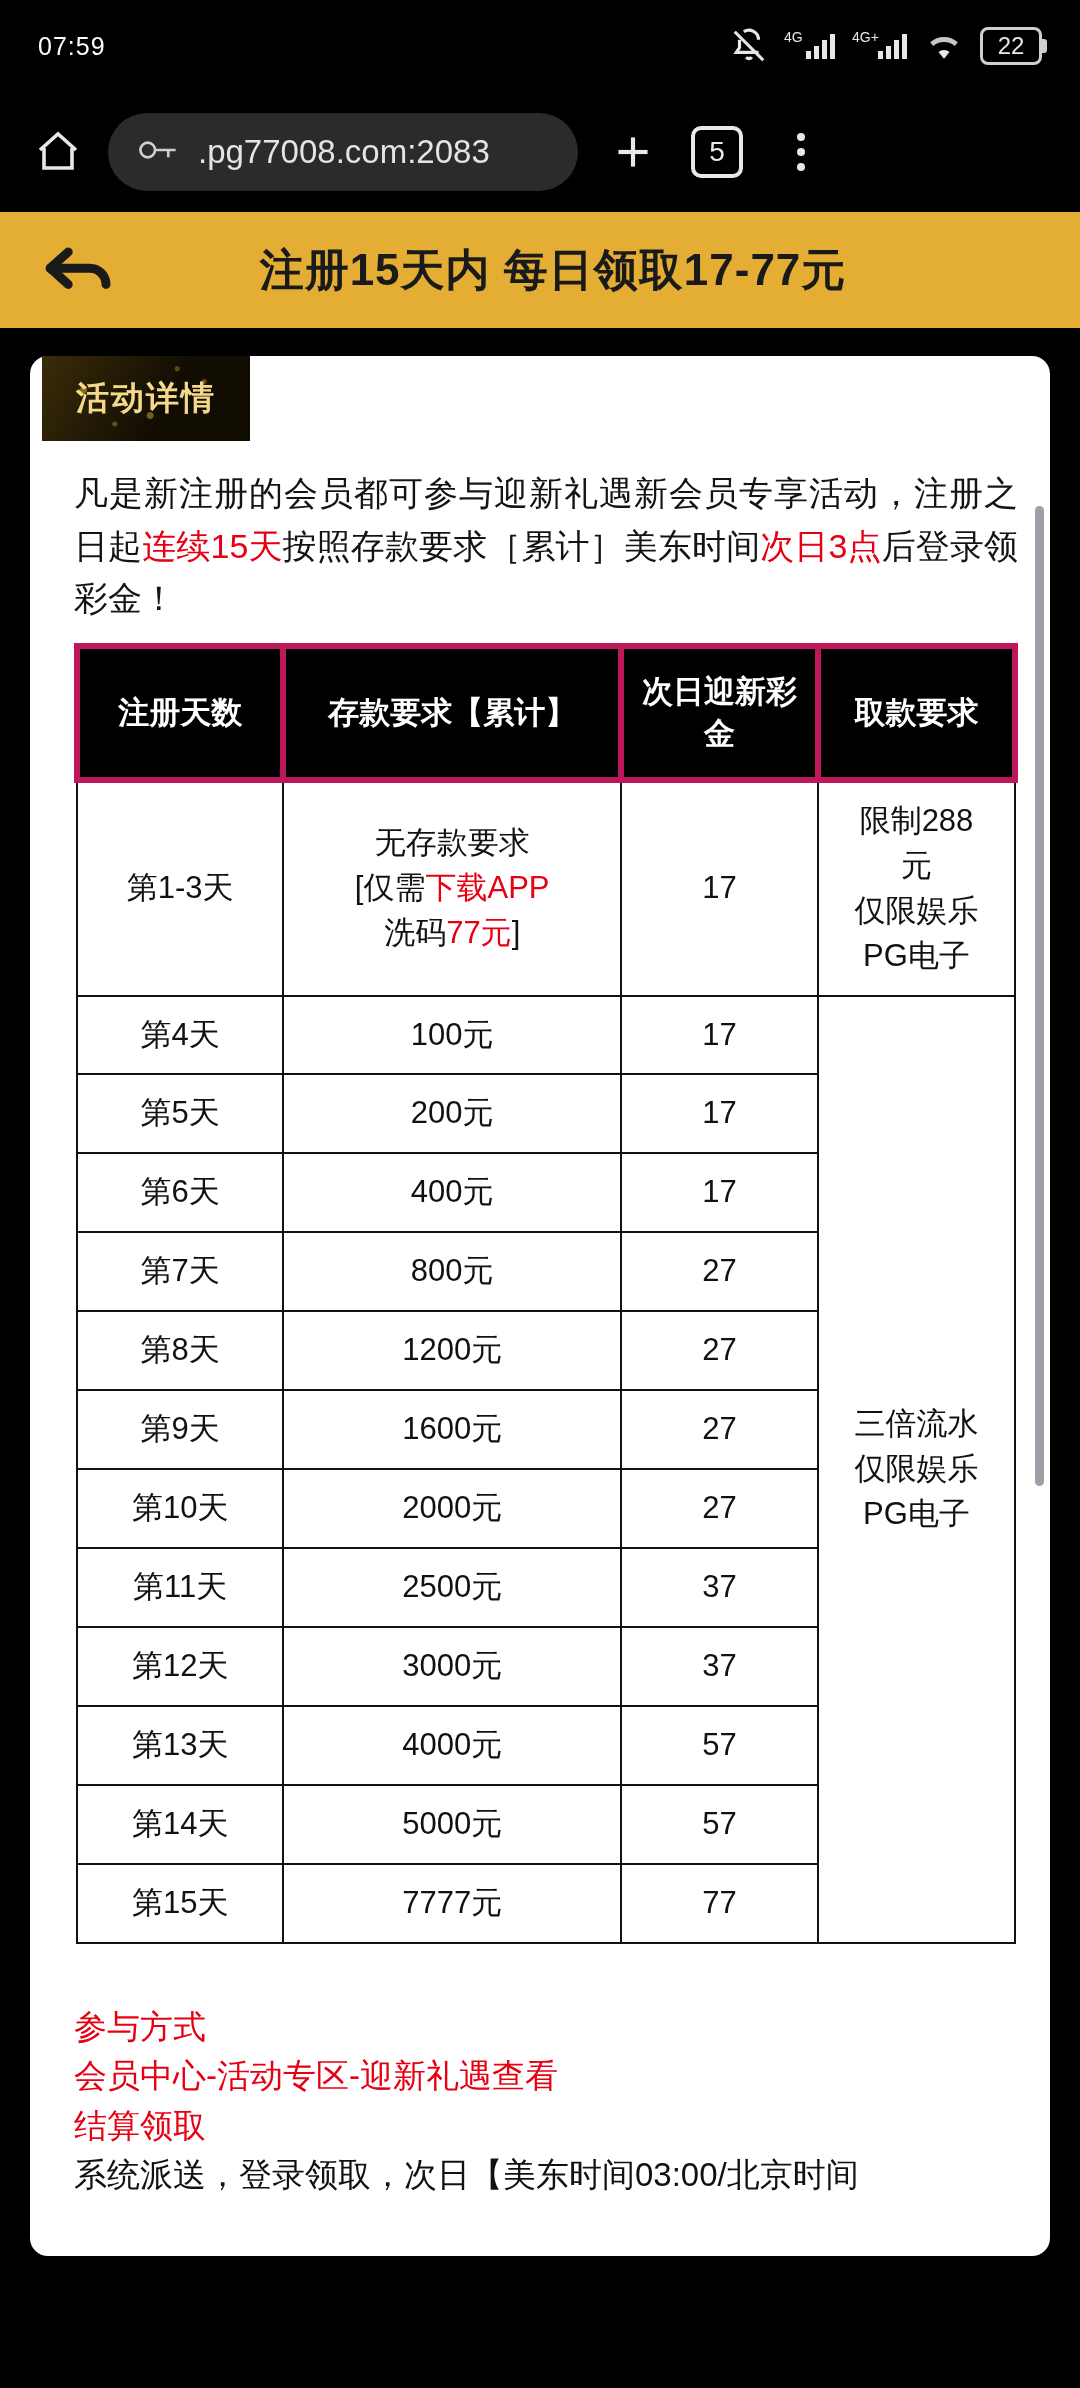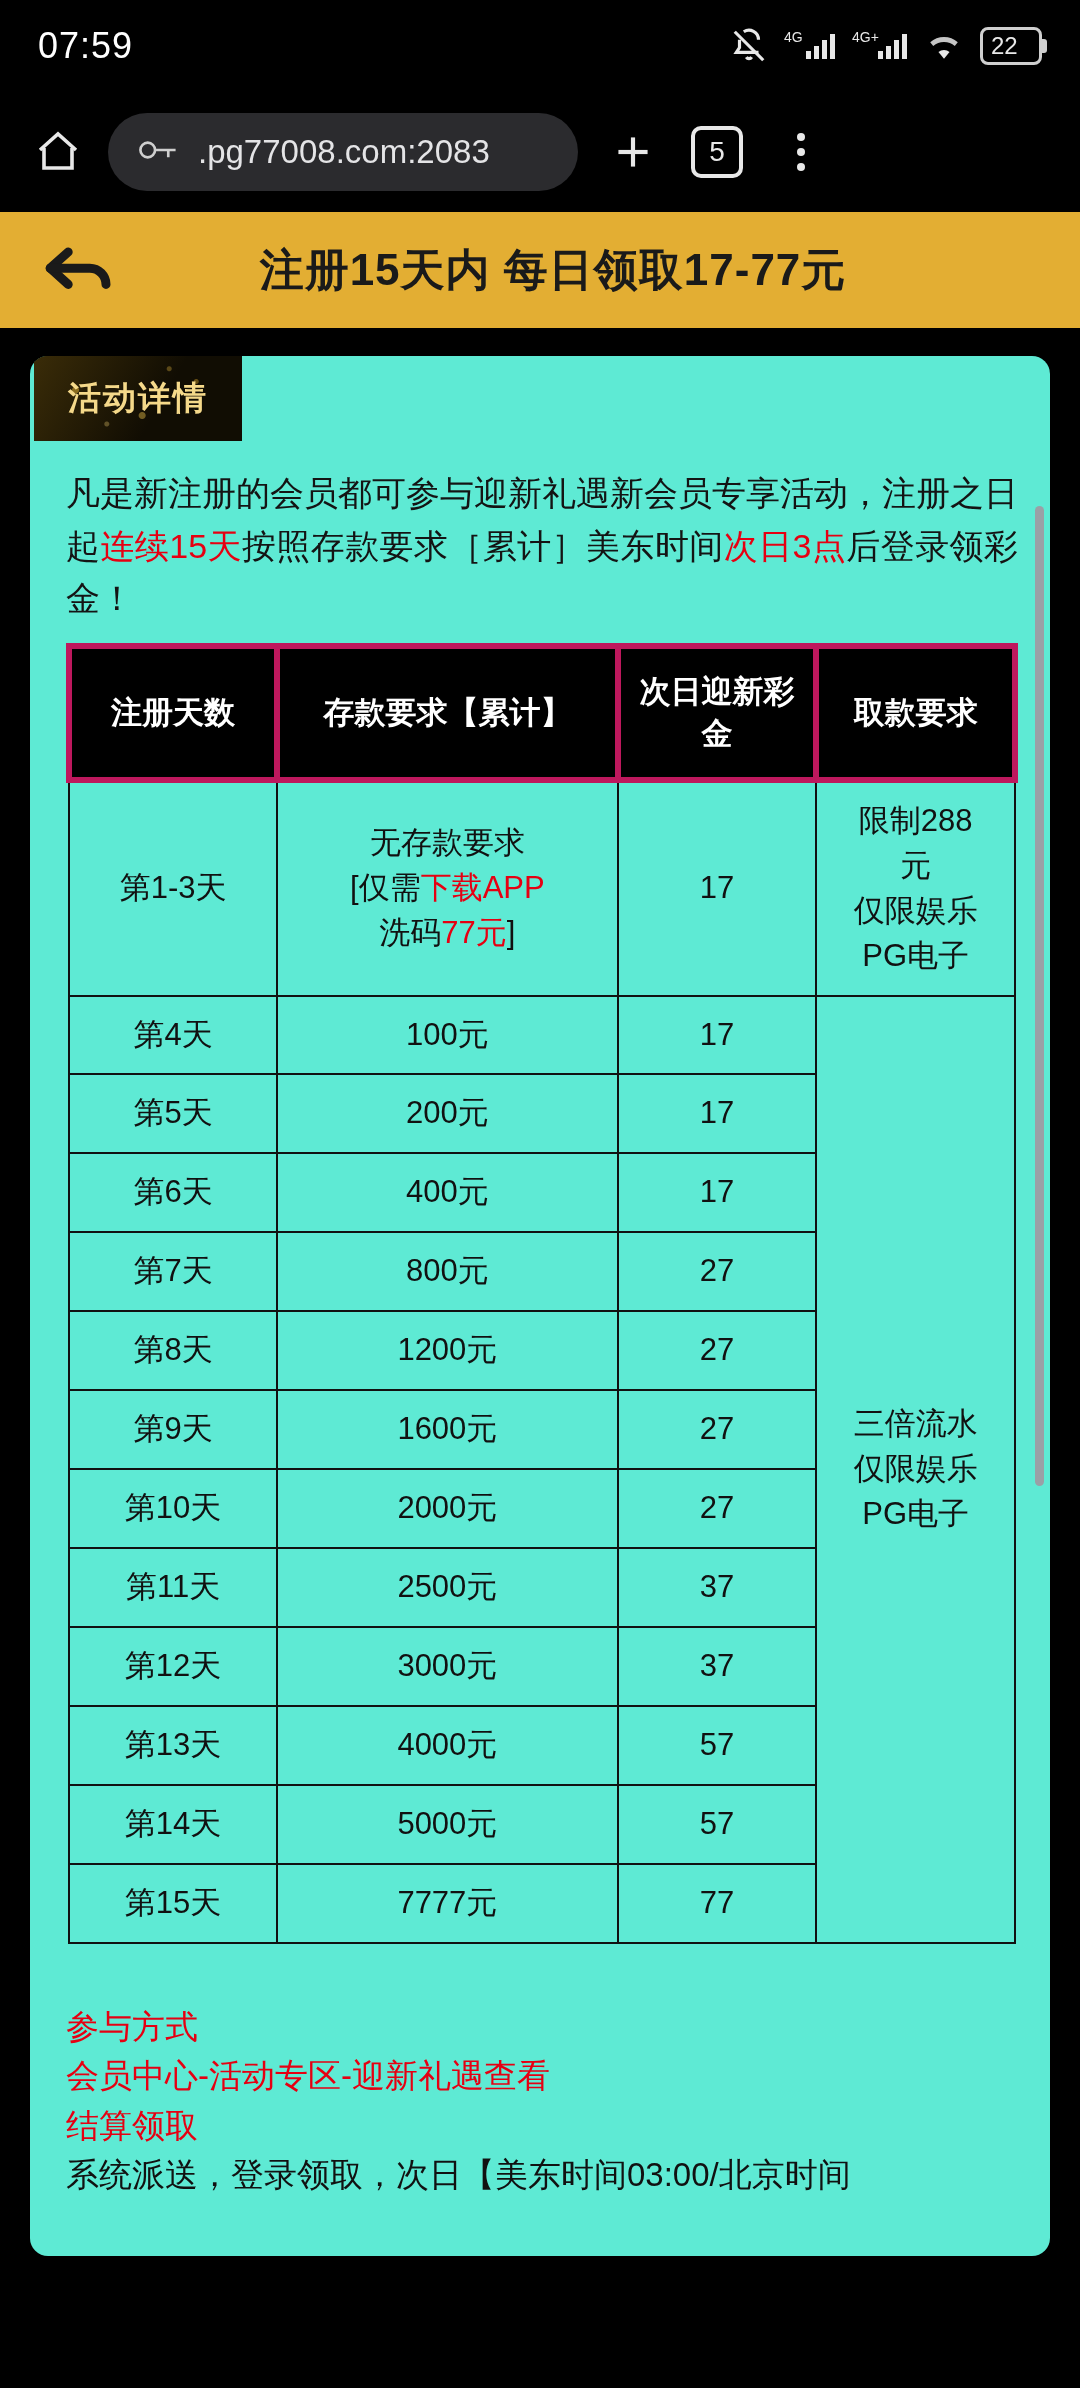--- a/index.html
+++ b/index.html
@@ -12,31 +12,31 @@
   
   .statusbar {
     height:92px;
     background:#000;
     color:#fff;
     display:flex;
     align-items:center;
     justify-content:space-between;
     padding:0 38px;
   }
-  .status-time { font-size:36px; letter-spacing:1px; }
+  .status-time { font-size:25px; letter-spacing:1px; }
   .status-icons { display:flex; align-items:center; gap:16px; }
   .status-icons svg { display:block; }
   .batt {
     border:3px solid #cfcfcf;
     border-radius:8px;
     padding:2px 8px;
     font-size:24px;
     color:#e8e8e8;
     min-width:62px;
-    text-align:left;
+    text-align:center;
     position:relative;
   }
   .batt:after{
     content:"";
     position:absolute; right:-8px; top:50%; transform:translateY(-50%);
     width:5px; height:14px; background:#cfcfcf; border-radius:0 3px 3px 0;
   }
   
   .browserbar {
     height:120px;
@@ -91,24 +91,24 @@
   .banner-title {
     flex:1;
     text-align:center;
     font-size:44px;
     color:#1a1a1a;
     font-weight:bold;
     padding-right:60px;
     letter-spacing:1px;
   }
   .content-card {
-    background:#5eead4;
+    background:#ffffff;
     margin:28px 30px 0 30px;
     border-radius:18px;
-    padding:0 0 20px 4px;
+    padding:0 0 20px 12px;
     min-height:1900px;
     position:relative;
     overflow:hidden;
   }
   .section-tab {
     display:inline-block;
     background:#241d09;
     background-image:radial-gradient(circle at 20% 40%, rgba(255,200,60,.45) 0 3px, transparent 4px),
                      radial-gradient(circle at 52% 70%, rgba(255,210,80,.4) 0 3px, transparent 4px),
                      radial-gradient(circle at 78% 30%, rgba(255,195,50,.35) 0 2px, transparent 3px),

